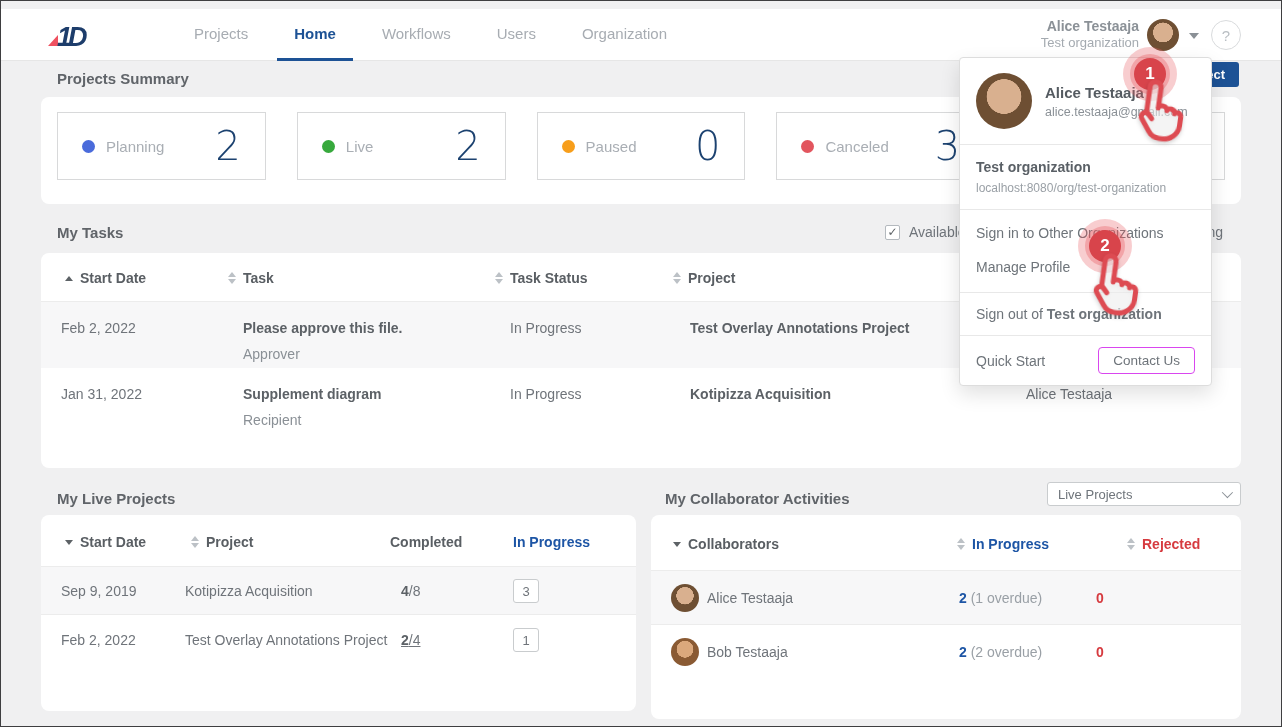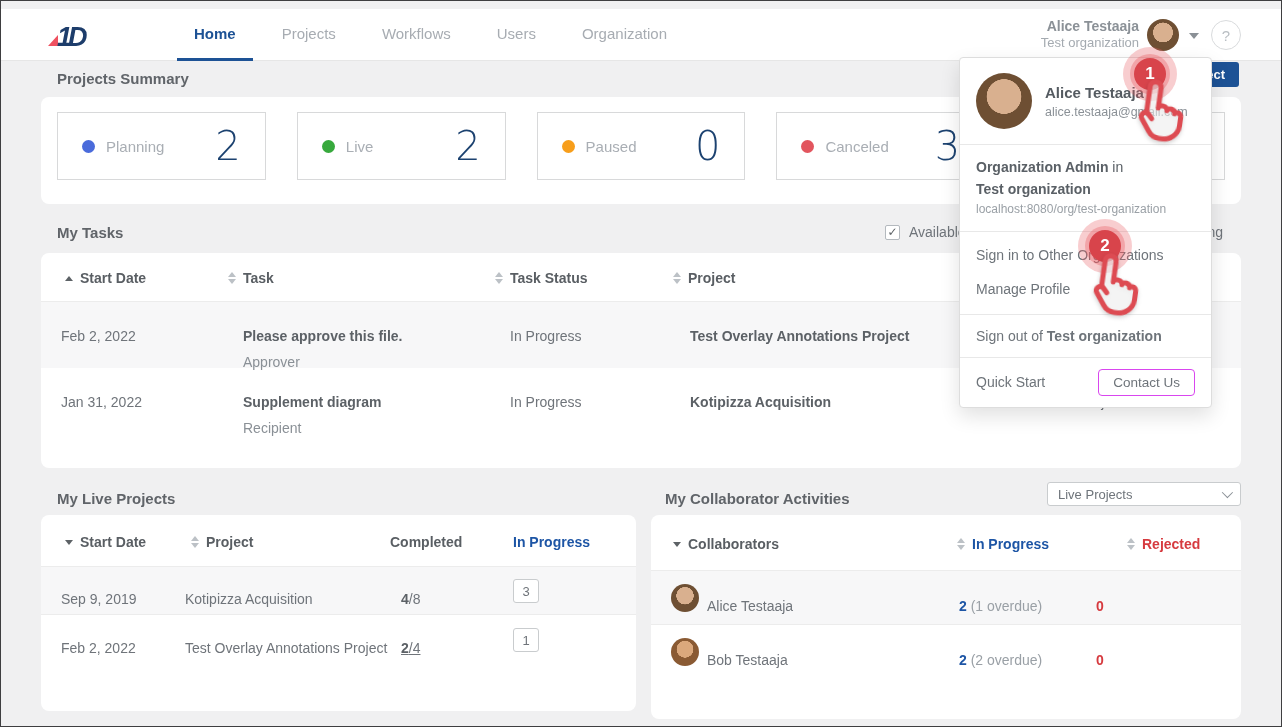--- a/index.html
+++ b/index.html
@@ -35,21 +35,21 @@
   .dot-planning{background:#4a6bdb;} .dot-live{background:#37a93d;} .dot-paused{background:#f79e1b;} .dot-canceled{background:#e2555e;}
   .sum-label{margin-left:11px;font-size:15px;color:#a9aeb4;}
   .sum-value{margin-left:auto;font-size:40px;font-weight:300;color:#1c4270;font-family:"DejaVu Sans",sans-serif;}
   
   .hdr{position:absolute;font-size:14px;font-weight:bold;color:#595e63;display:flex;align-items:center;}
   .sort{display:inline-flex;flex-direction:column;gap:2px;margin-right:7px;}
   .t-up{width:0;height:0;border-left:4px solid transparent;border-right:4px solid transparent;border-bottom:5px solid #bcc1c6;}
   .t-down{width:0;height:0;border-left:4px solid transparent;border-right:4px solid transparent;border-top:5px solid #bcc1c6;}
   .t-dark.t-up{border-bottom-color:#5d6266;} .t-dark.t-down{border-top-color:#5d6266;}
   .row-alt{background:#f7f7f8;}
-  .cell{position:absolute;font-size:14px;color:#6f747a;margin-top:8px;}
+  .cell{position:absolute;font-size:14px;color:#6f747a;}
   .bold{font-weight:bold;color:#5c6166;}
   
   .chk-wrap{position:absolute;display:flex;align-items:center;gap:9px;font-size:14px;color:#6f747a;}
   .chk{width:15px;height:15px;border:1px solid #b4b9be;border-radius:2px;background:#fff;display:flex;align-items:center;justify-content:center;
       font-size:12px;color:#5d6266;font-family:"DejaVu Sans",sans-serif;line-height:1;}
   .panel-tasks{left:40px;top:252px;width:1200px;height:215px;}
   .thead-tasks{position:absolute;left:0;top:0;right:0;height:49px;border-bottom:1px solid #ececec;}
   .trow{position:absolute;left:0;right:0;height:66px;}
   .trow .sub{font-size:14px;color:#8a9096;margin-top:10px;}
   
@@ -95,22 +95,22 @@
 <body>
 
 <div class="page">
 
   <div class="topbar">
     <svg class="logo" viewBox="0 0 60 30">
       <polygon points="7,26 17,15 17,26" fill="#ef5160"></polygon>
       <text x="16" y="26" font-size="27" font-weight="bold" font-style="italic" letter-spacing="-4" fill="#1d3d6b" font-family="Liberation Sans, sans-serif">1D</text>
     </svg>
     <div class="main-nav">
+      <div class="nav-item">Projects</div>
       <div class="nav-item active">Home</div>
-      <div class="nav-item">Projects</div>
       <div class="nav-item">Workflows</div>
       <div class="nav-item">Users</div>
       <div class="nav-item">Organization</div>
     </div>
     <div class="user-block">
       <div class="user-name">Alice Testaaja</div>
       <div class="user-org">Test organization</div>
     </div>
     <div class="header-avatar"></div>
     <div class="header-caret"></div>
@@ -306,21 +306,20 @@
 
   <div class="menu">
     <div class="menu-profile">
       <div class="avatar-lg"></div>
       <div>
         <div class="mp-name">Alice Testaaja</div>
         <div class="mp-email">alice.testaaja@gmail.com</div>
       </div>
     </div>
     <div class="menu-org">
-      <div><span class="b">Organization Admin</span><span> in</span></div>
       <div class="b">Test organization</div>
       <div class="org-url">localhost:8080/org/test-organization</div>
     </div>
     <div class="menu-items">
       <div class="menu-item">Sign in to Other Organizations</div>
       <div class="menu-item">Manage Profile</div>
     </div>
     <div class="menu-signout">
       <span>Sign out of </span><span class="b" style="font-weight:bold;">Test organization</span>
     </div>

